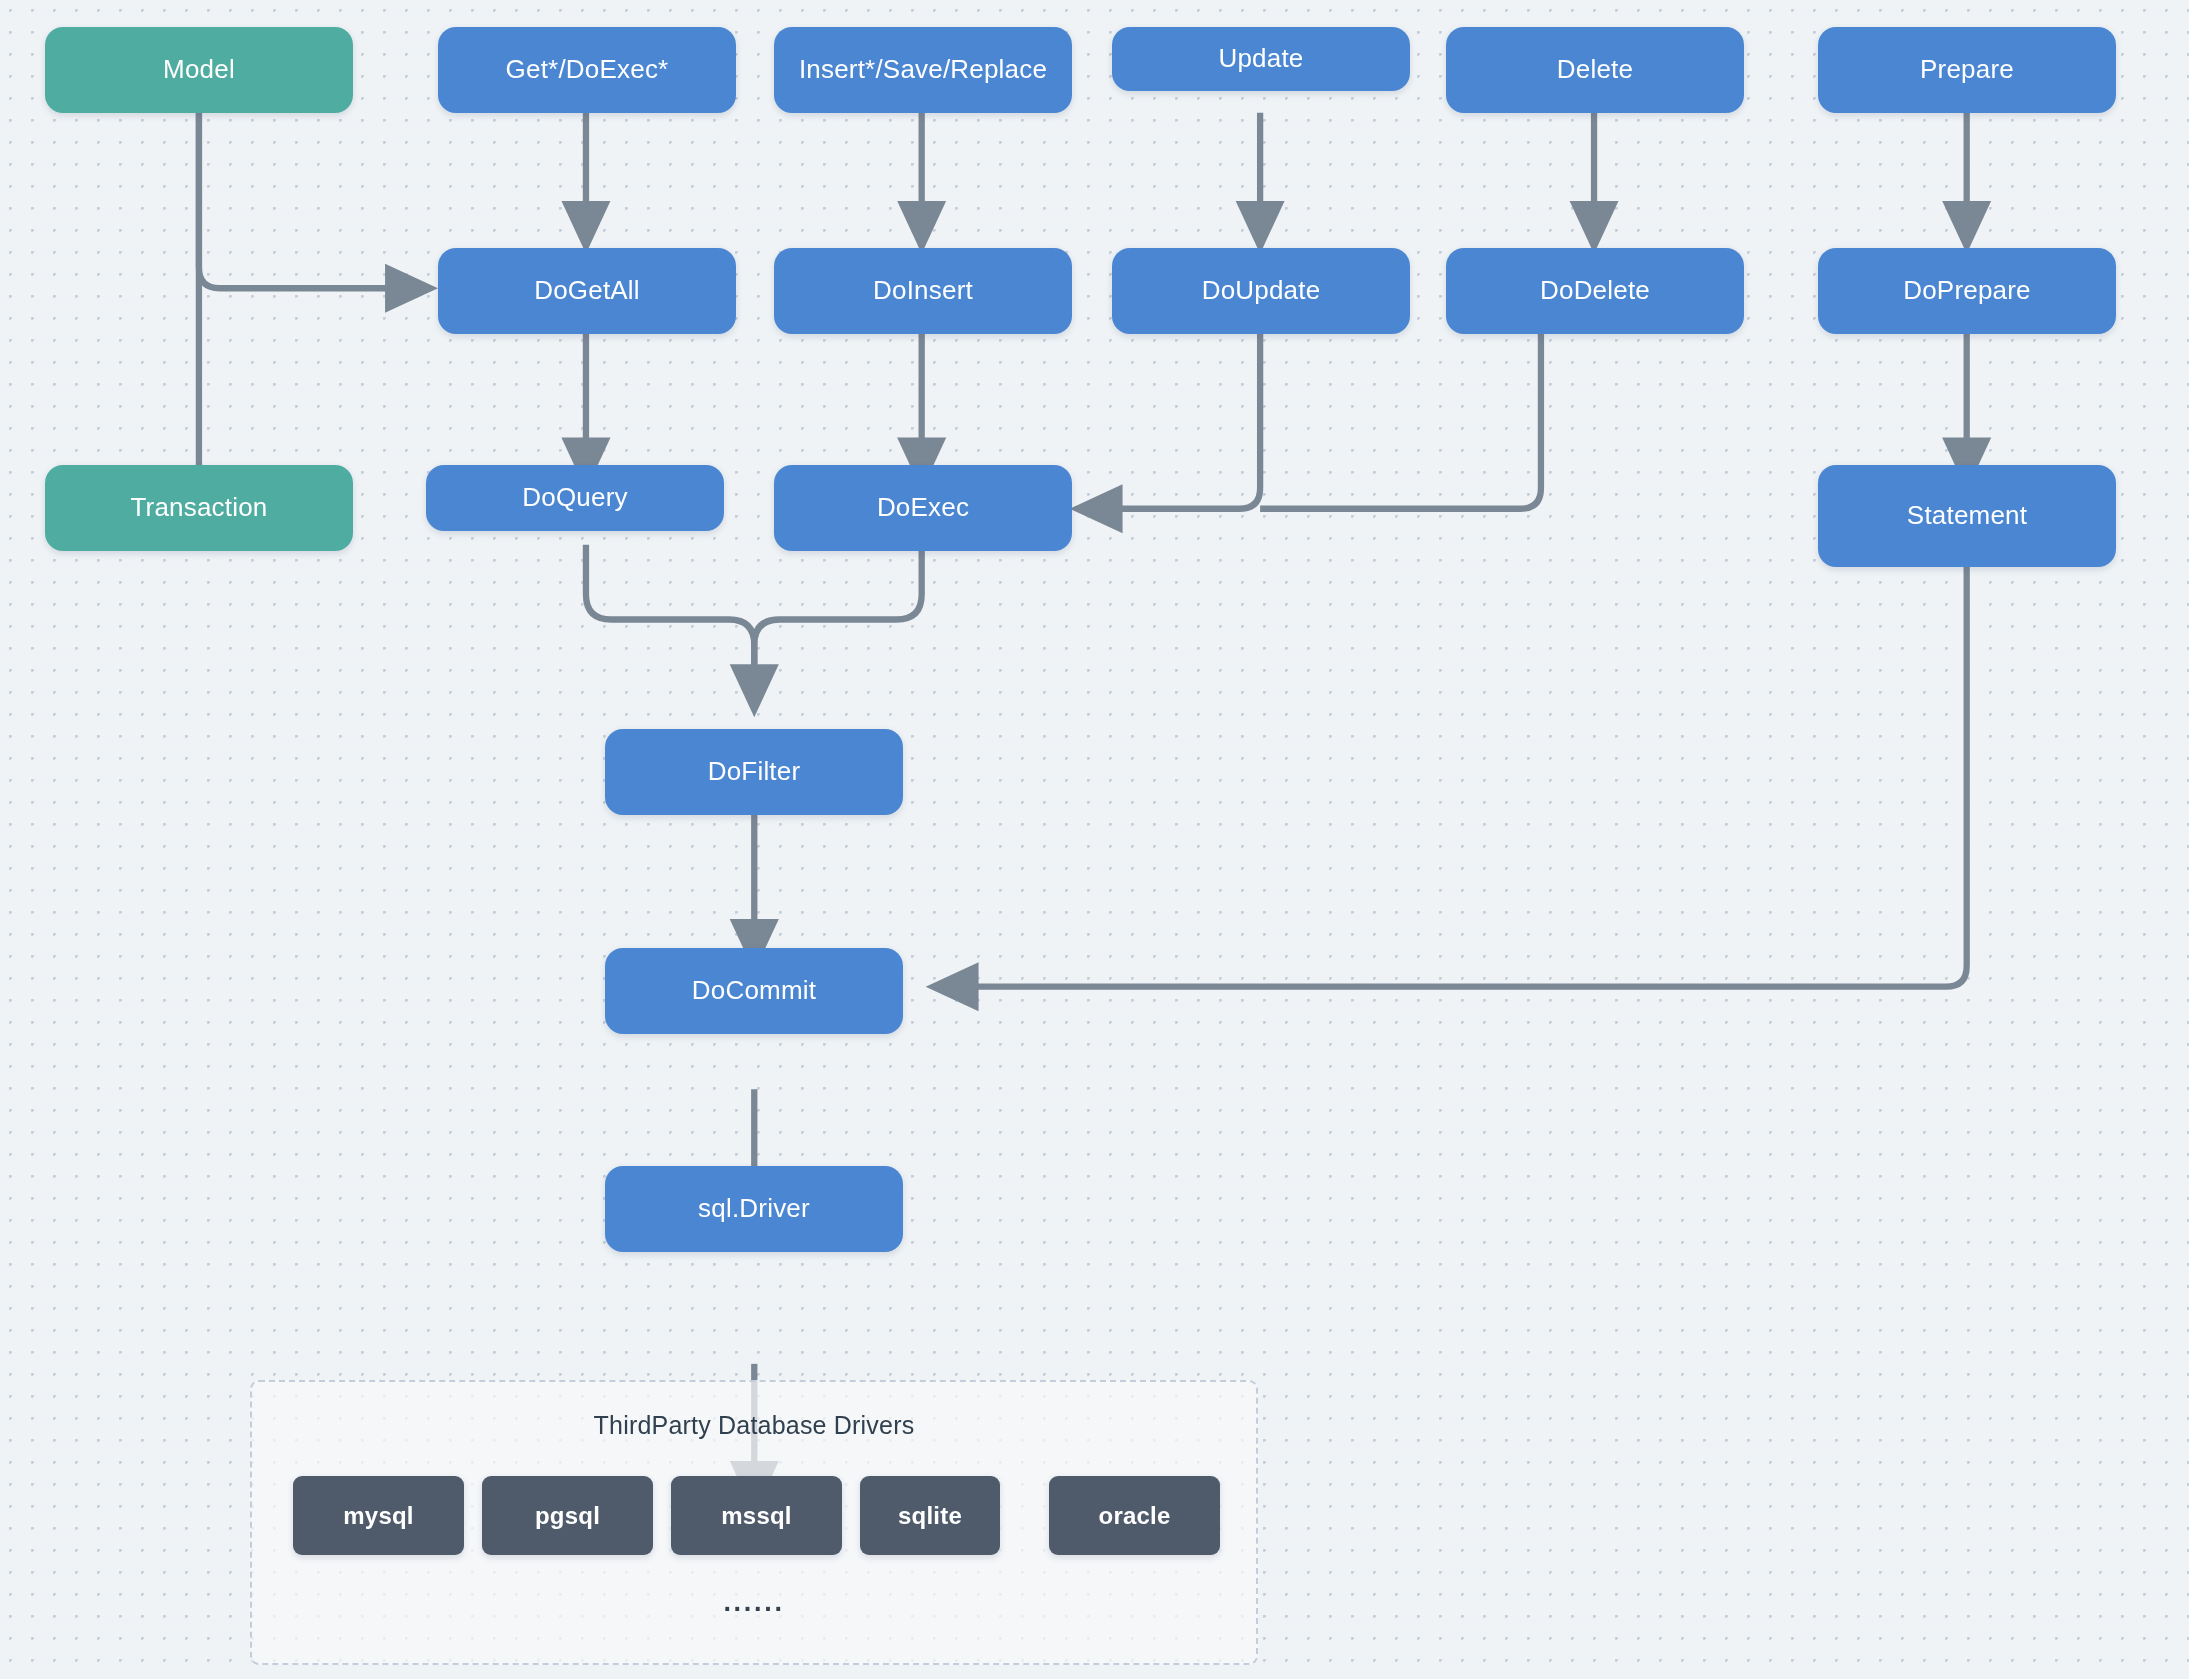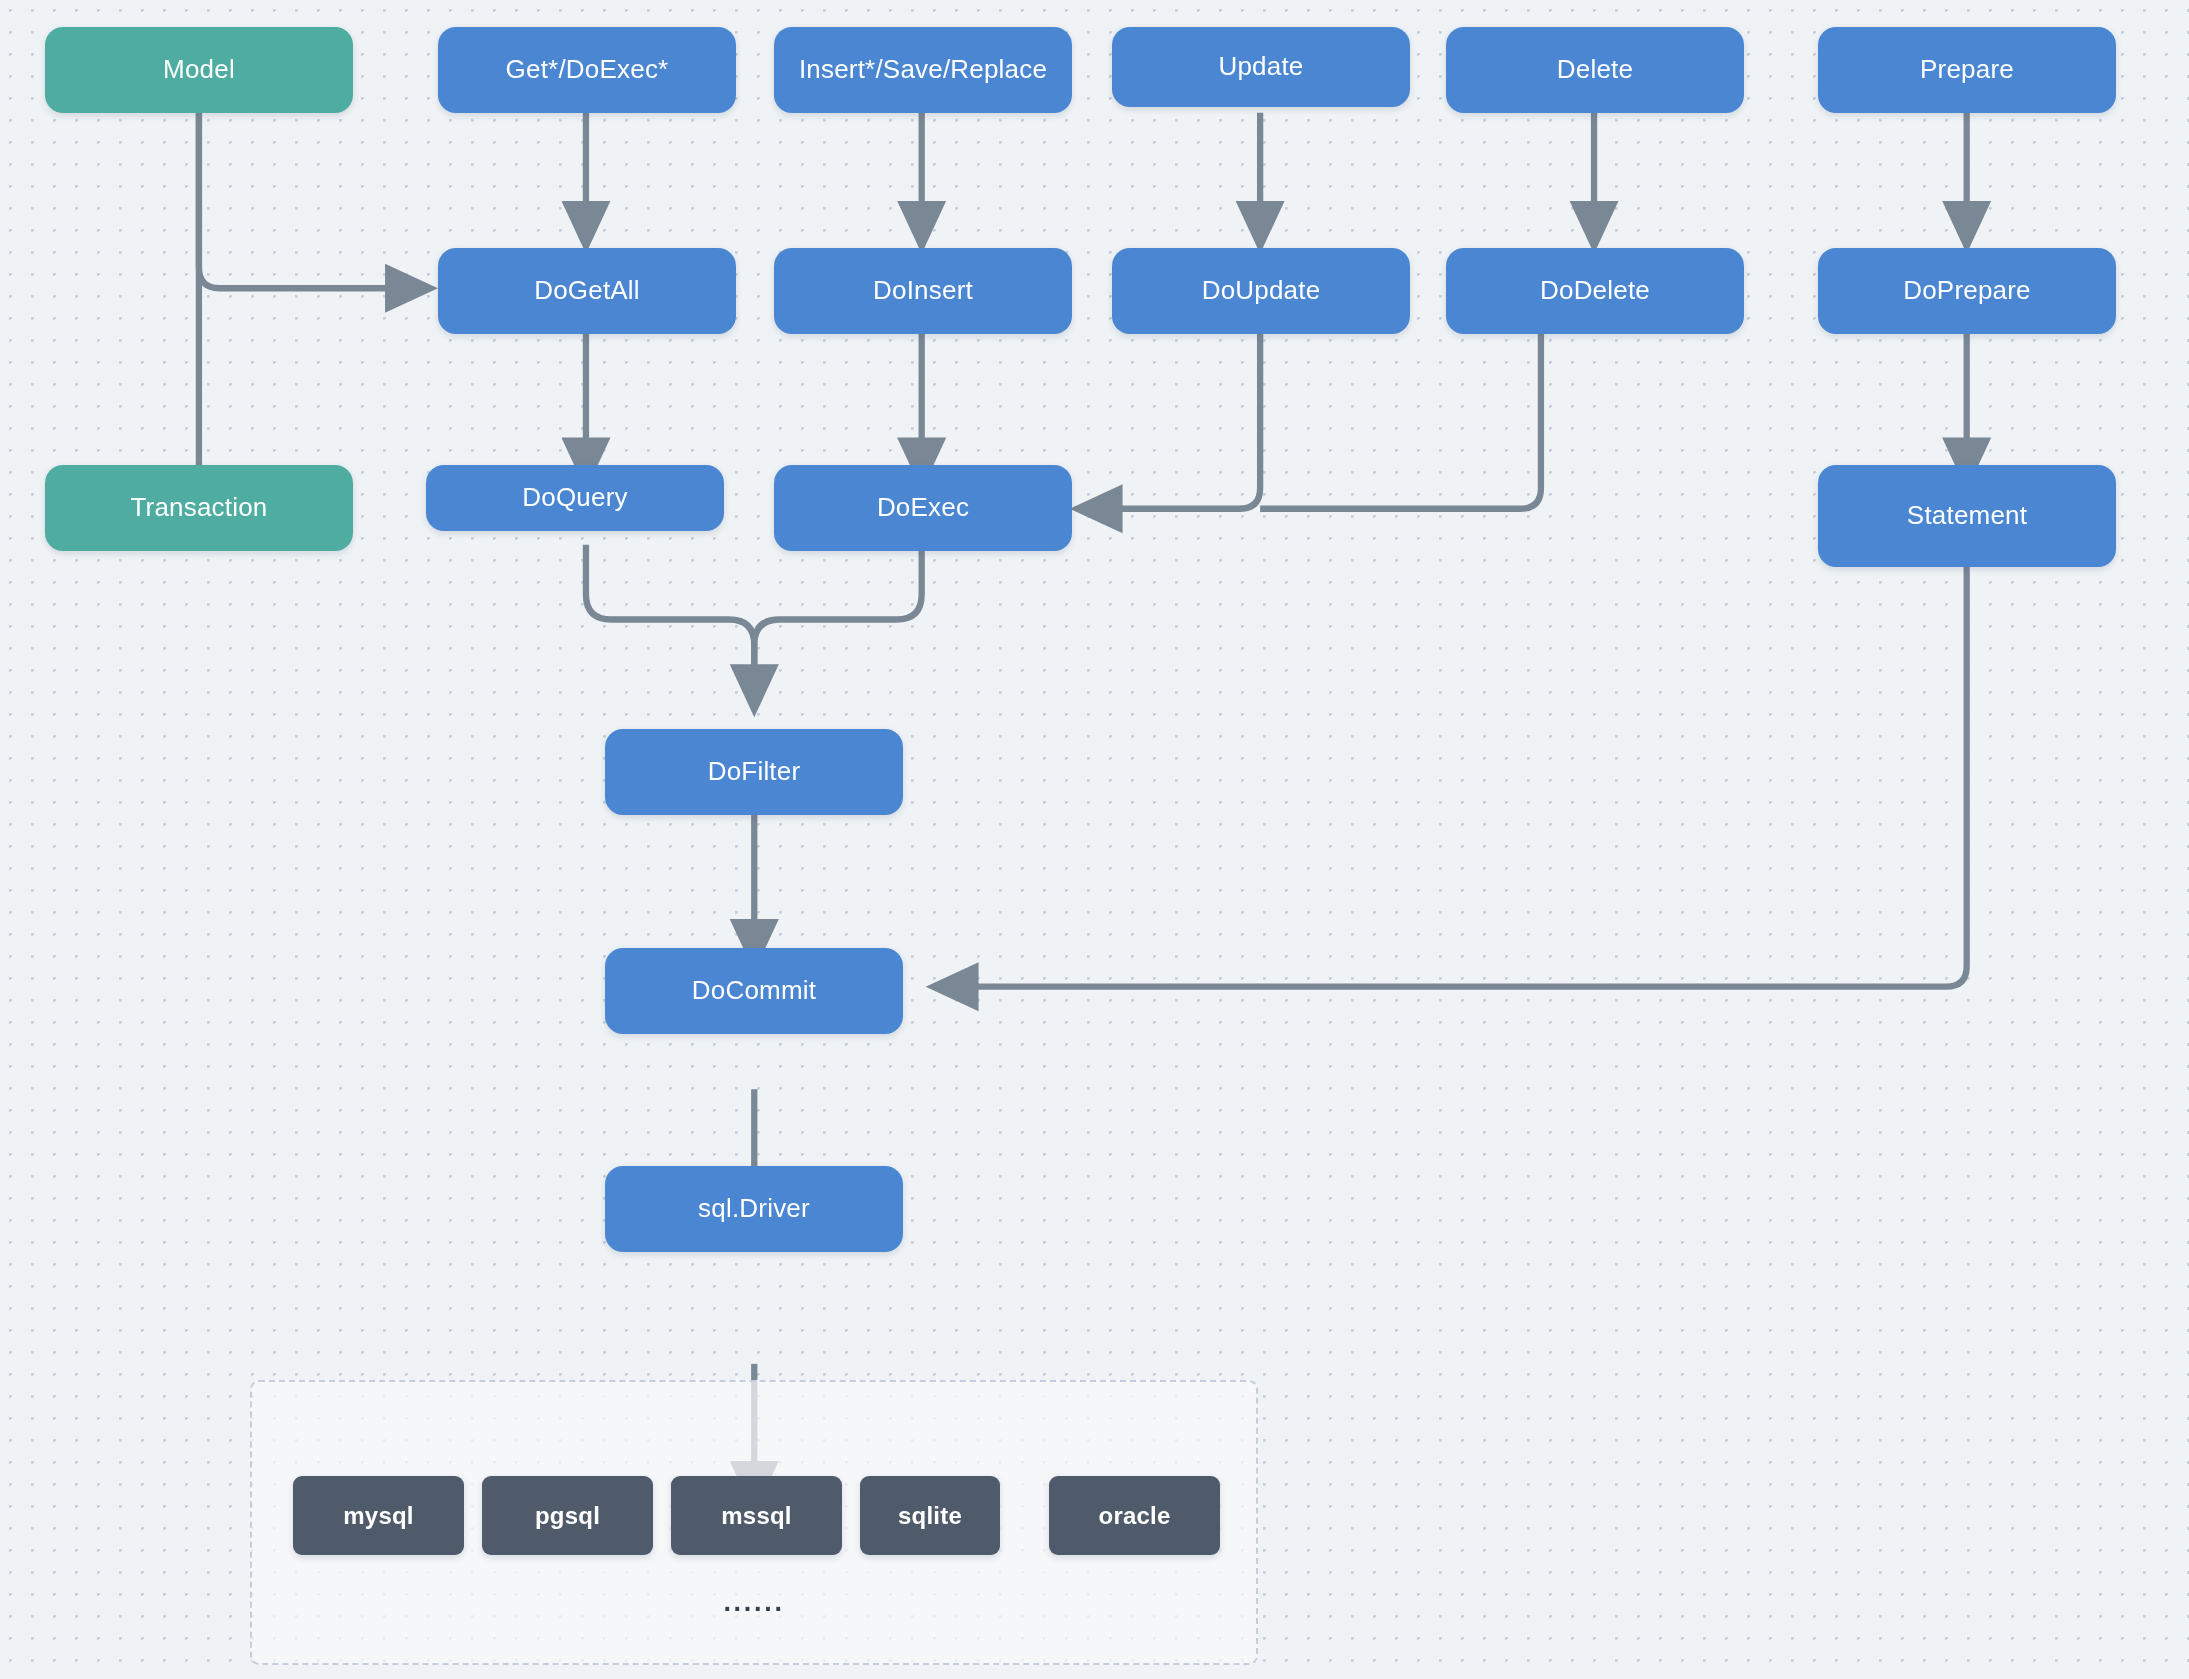--- a/index.html
+++ b/index.html
@@ -131,21 +131,21 @@
 
   <div class="node green" style="left:45px; top:27px; width:308px; height:86px;">
     <span>Model</span>
   </div>
   <div class="node blue" style="left:438px; top:27px; width:298px; height:86px;">
     <span>Get*/DoExec*</span>
   </div>
   <div class="node blue" style="left:774px; top:27px; width:298px; height:86px;">
     <span>Insert*/Save/Replace</span>
   </div>
-  <div class="node blue" style="left:1112px; top:27px; width:298px; height:80px;text-align:right;">
+  <div class="node blue" style="left:1112px; top:27px; width:298px; height:64px;text-align:right;">
     <span>Update</span>
   </div>
   <div class="node blue" style="left:1446px; top:27px; width:298px; height:86px;">
     <span>Delete</span>
   </div>
   <div class="node blue" style="left:1818px; top:27px; width:298px; height:86px;">
     <span>Prepare</span>
   </div>
 
   <div class="node blue" style="left:438px; top:248px; width:298px; height:86px;">
@@ -181,20 +181,21 @@
     <span>DoFilter</span>
   </div>
   <div class="node blue" style="left:605px; top:948px; width:298px; height:86px;">
     <span>DoCommit</span>
   </div>
   <div class="node blue" style="left:605px; top:1166px; width:298px; height:86px;">
     <span>sql.Driver</span>
   </div>
 
   <div class="group-box" style="left:250px; top:1380px; width:1008px; height:285px;">
+    <div class="group-title" style="top:29px;">ThirdParty Database Drivers</div>
 
     <div class="node dark" style="left:41px; top:94px; width:171px; height:79px;">
       <span>mysql</span>
     </div>
     <div class="node dark" style="left:230px; top:94px; width:171px; height:79px;">
       <span>pgsql</span>
     </div>
     <div class="node dark" style="left:419px; top:94px; width:171px; height:79px;">
       <span>mssql</span>
     </div>

